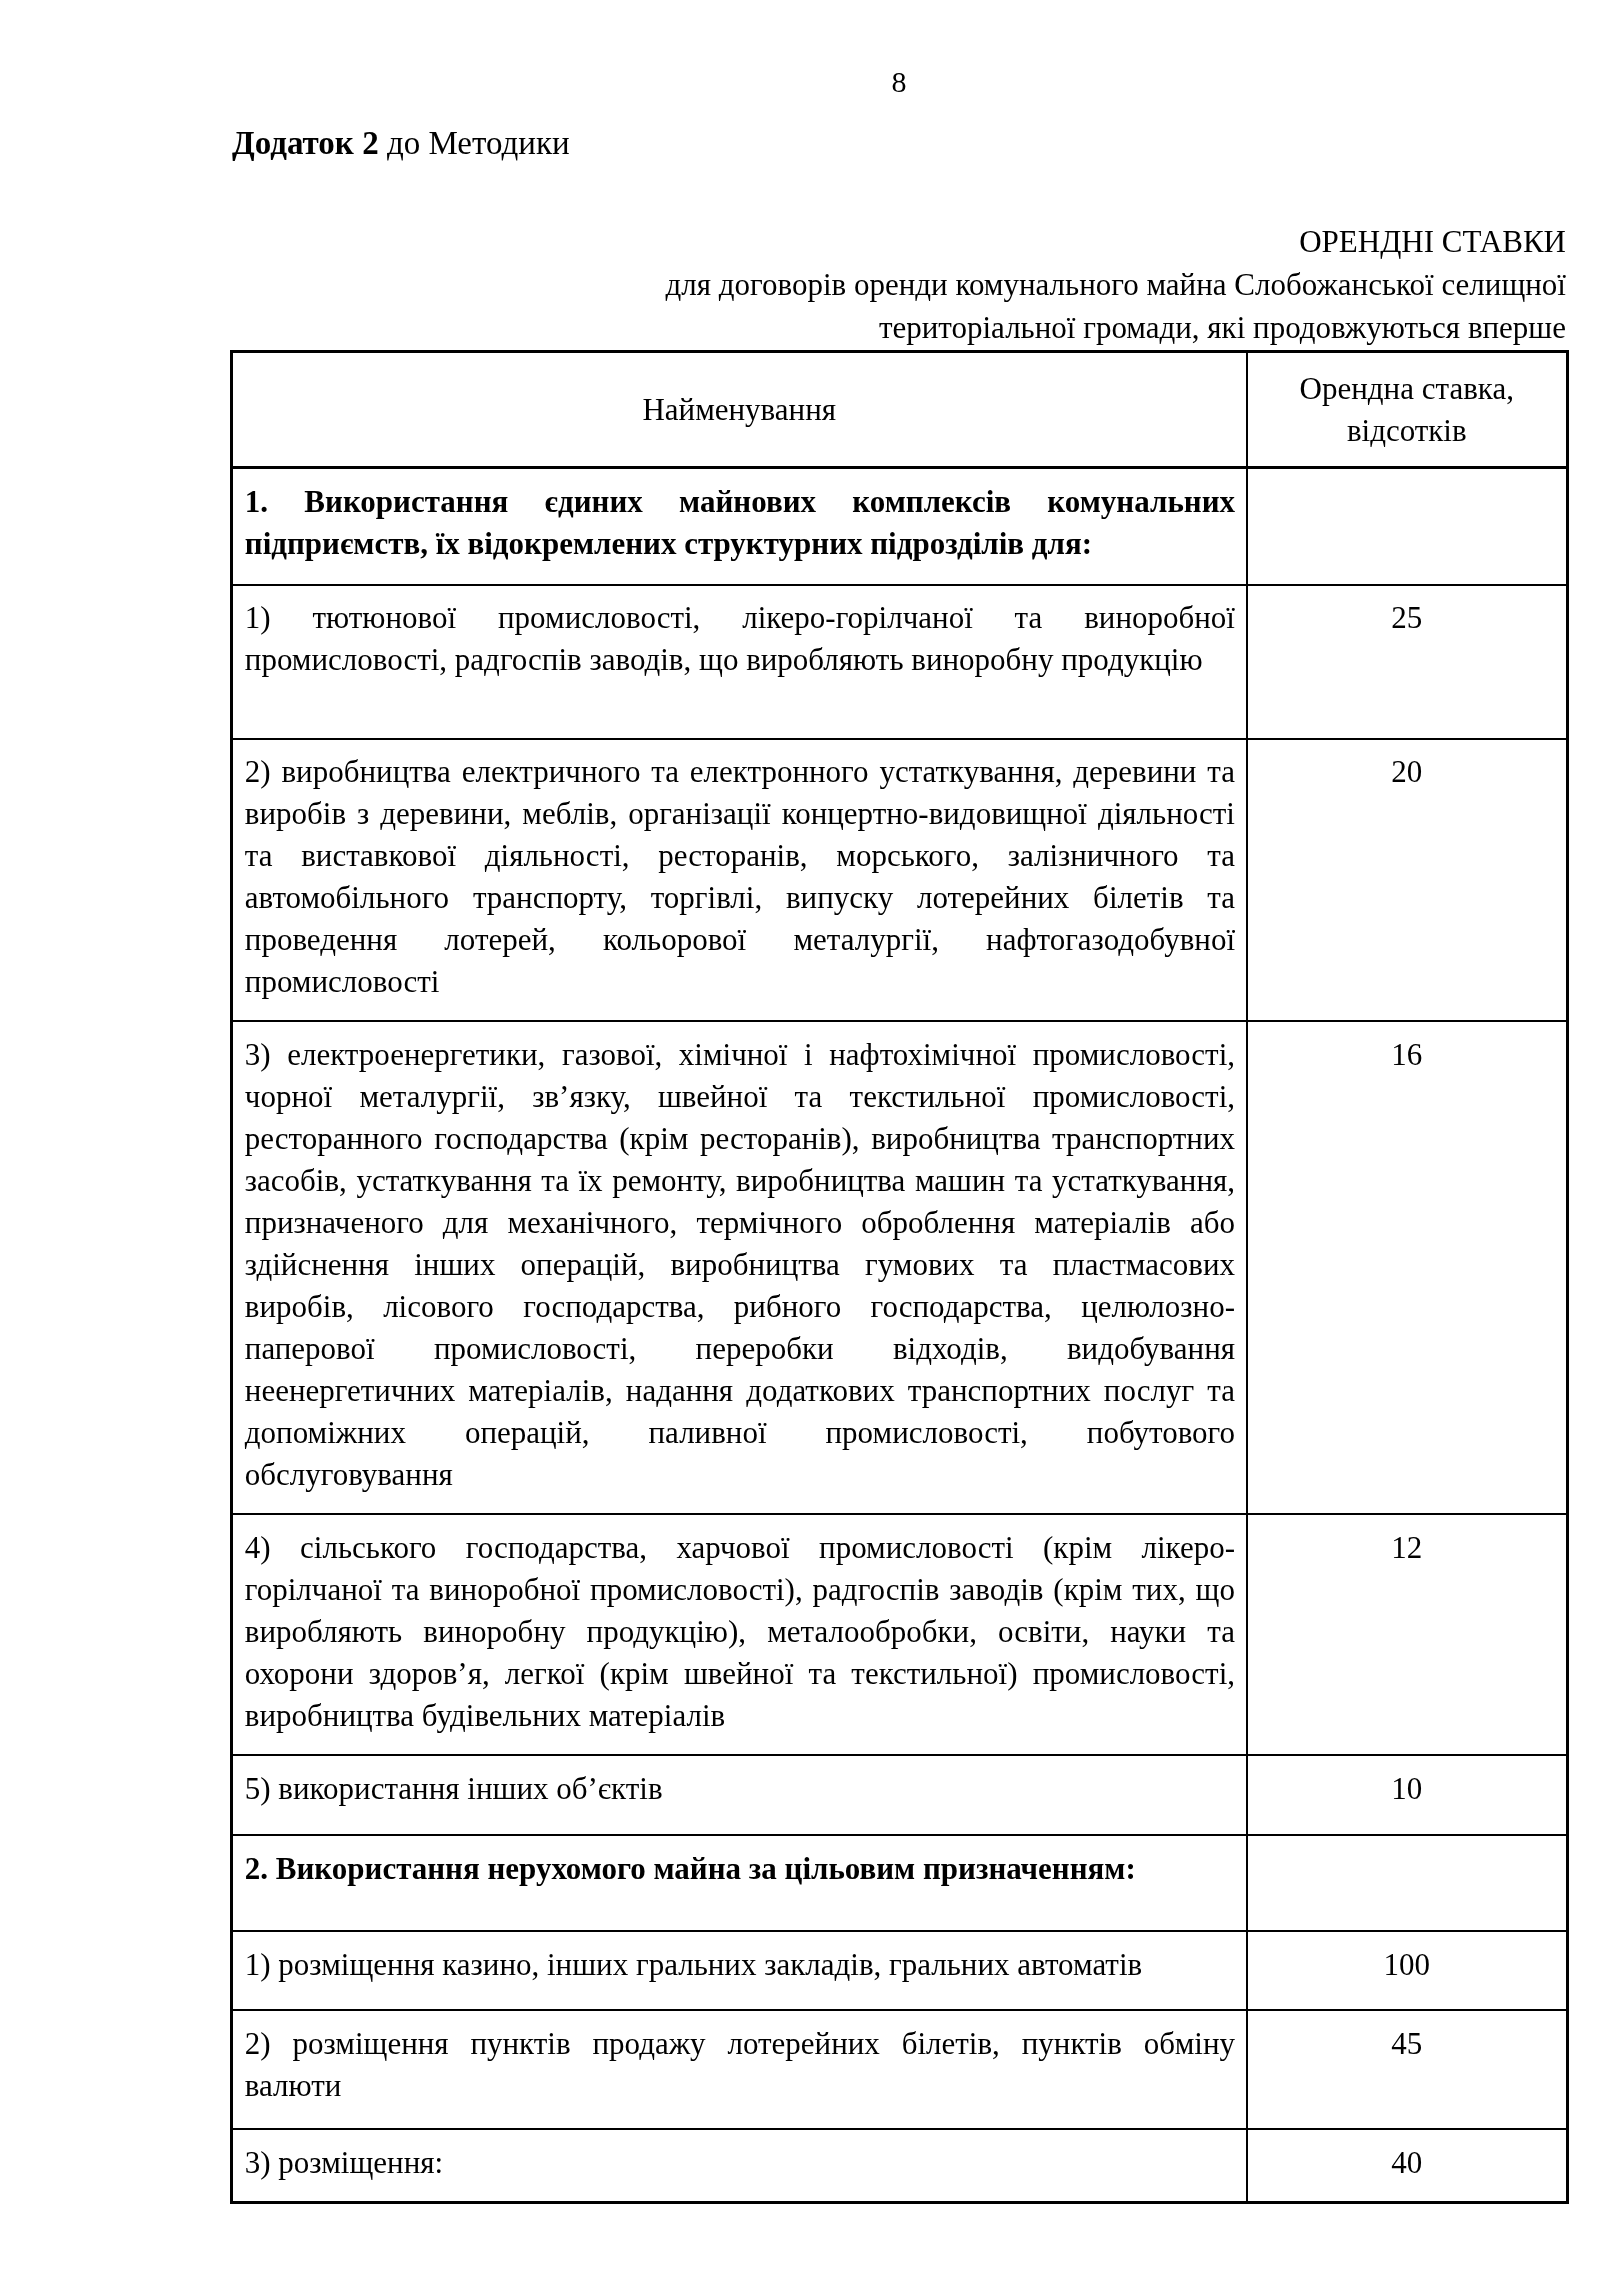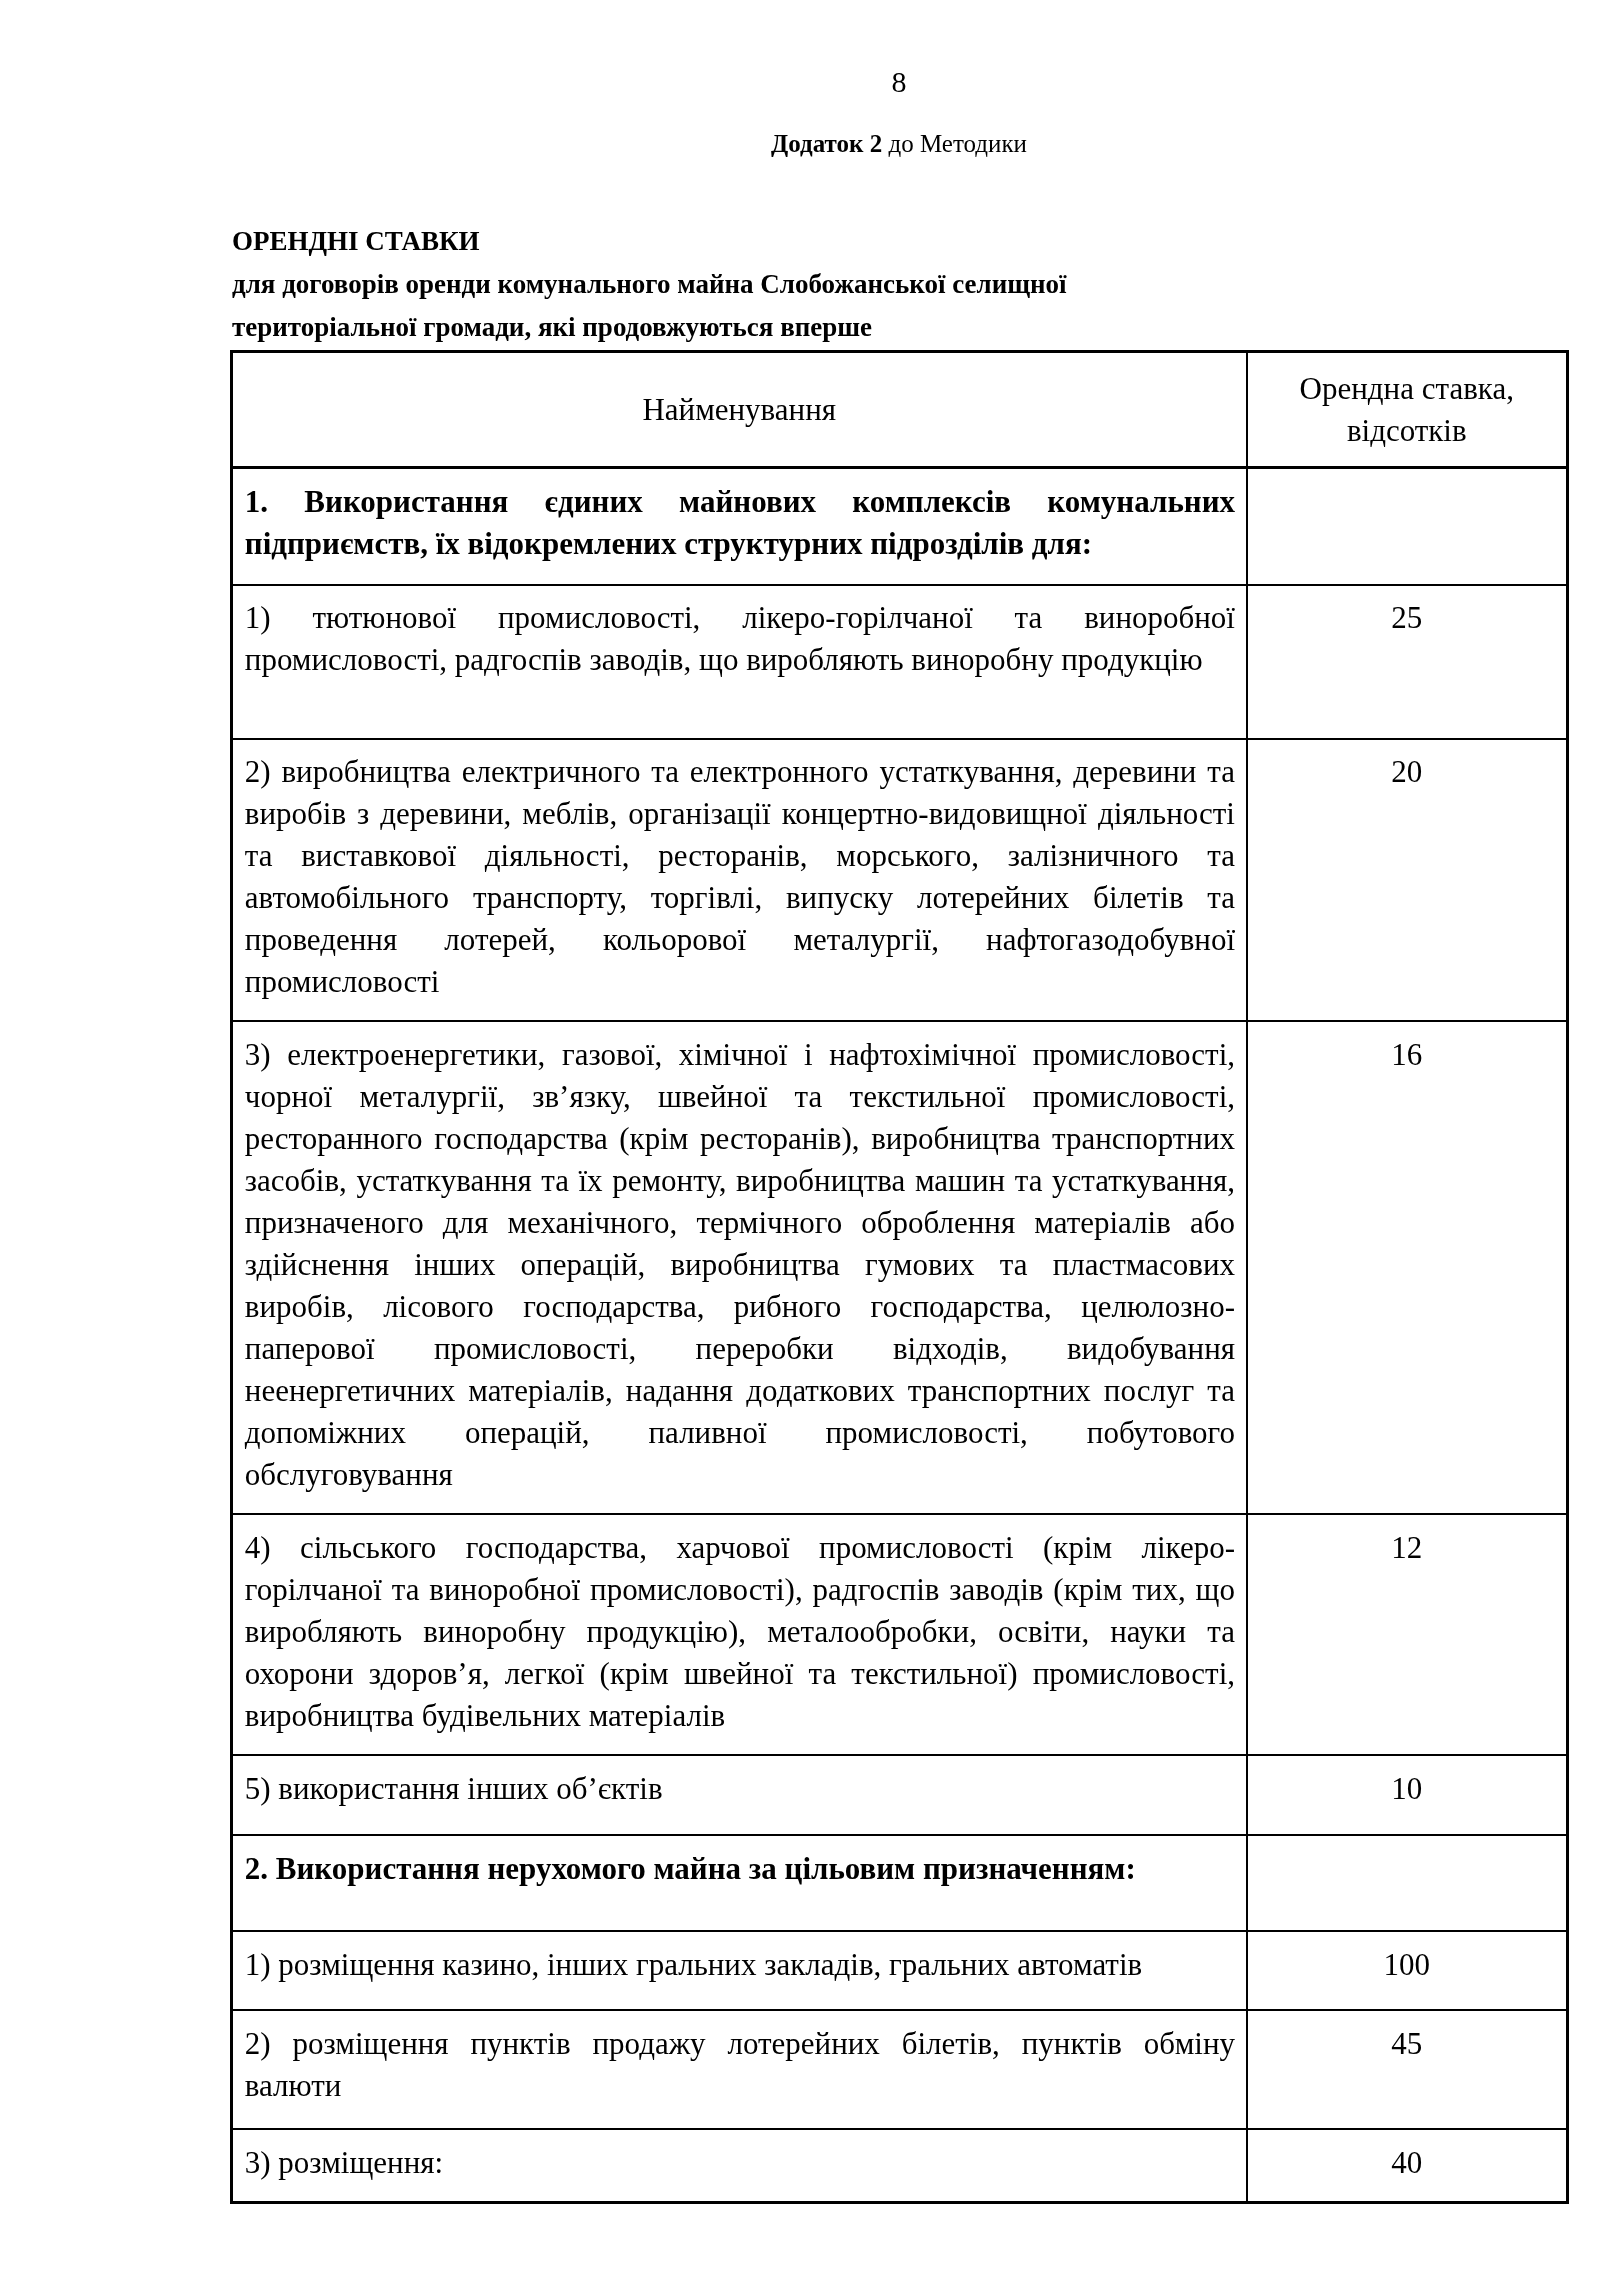--- a/index.html
+++ b/index.html
@@ -19,33 +19,33 @@
     top: 62px;
     text-align: center;
     font-size: 30px;
     line-height: 39px;
   }
   .annex-note {
     position: absolute;
     left: 232px;
     width: 1334px;
     top: 123px;
-    text-align: center;
-    font-size: 25px;
+    text-align: left;
+    font-size: 33px;
     line-height: 41px;
   }
   .annex-note .bold { font-weight: bold; }
   .doc-title {
     position: absolute;
     left: 232px;
     width: 1334px;
     top: 220px;
-    text-align: left;
-    font-weight: bold;
-    font-size: 27px;
+    text-align: right;
+    font-weight: normal;
+    font-size: 31px;
     line-height: 43px;
   }
   table.rent-table {
     position: absolute;
     left: 230px;
     top: 350px;
     width: 1336px;
     border-collapse: collapse;
     table-layout: fixed;
   }

